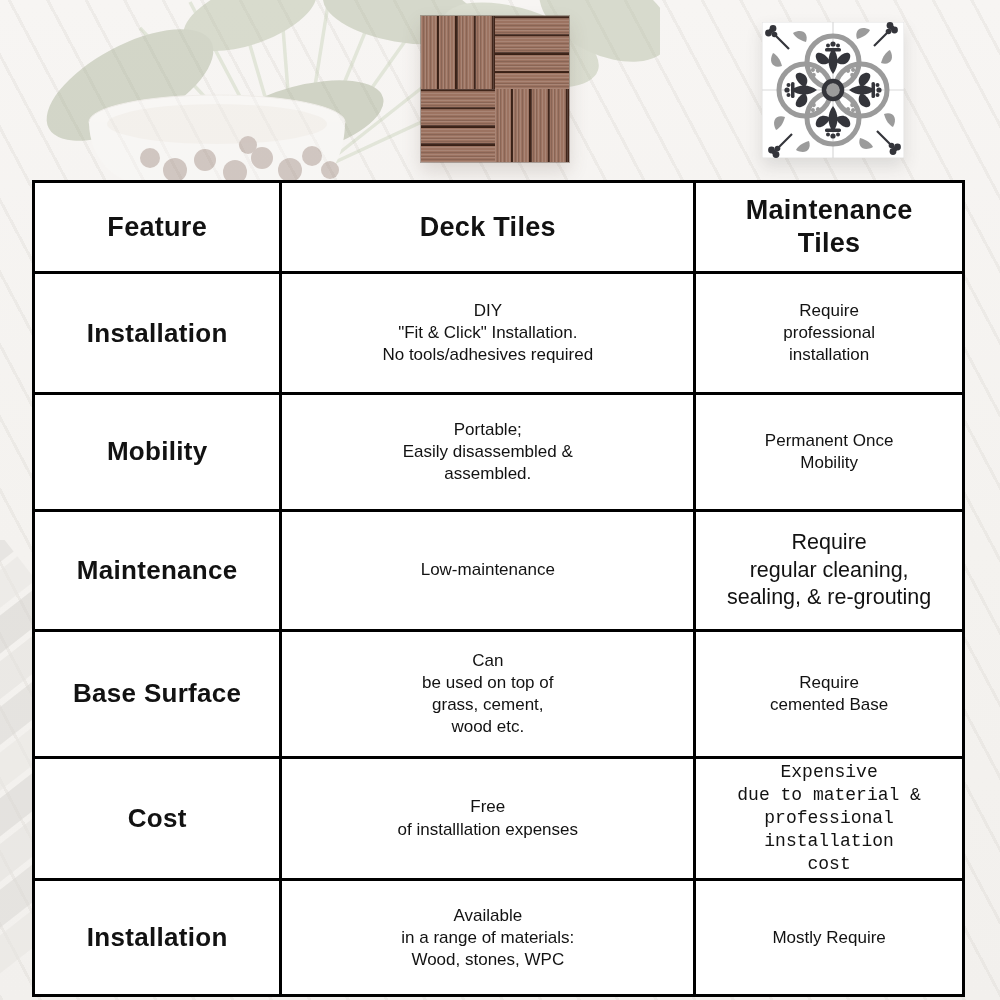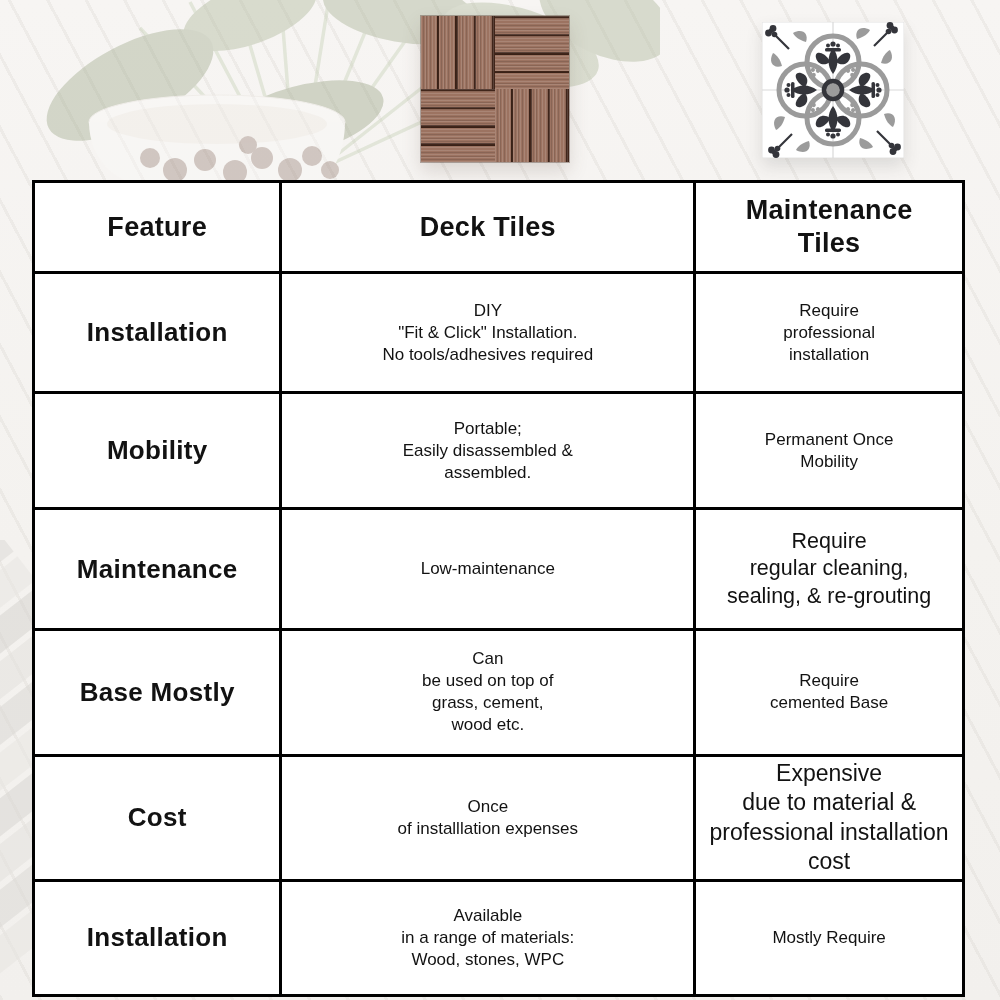--- a/index.html
+++ b/index.html
@@ -38,21 +38,21 @@
     border:3px solid #000000;text-align:center;vertical-align:middle;
     white-space:pre-line;padding:2px 6px;box-sizing:border-box;background:#ffffff;
   }
   col.c1{width:26.6%;} col.c2{width:44.5%;} col.c3{width:28.9%;}
   .r-head{height:91px;} .r0{height:120px;} .r1{height:116px;} .r2{height:120px;}
   .r3{height:126px;} .r4{height:120px;} .r5{height:115px;}
   th{font-size:27px;font-weight:700;letter-spacing:.3px;line-height:1.22;}
   td.feat{font-size:26px;font-weight:700;letter-spacing:.3px;}
   td.val{font-size:17px;font-weight:400;line-height:1.3;}
   td.val.md{font-size:21.5px;line-height:1.28;}
-  td.val.sm{font-size:23px;line-height:1.28;}
+  td.val.sm{font-size:18px;line-height:1.28;font-family:Liberation Mono, monospace;}
 </style>
 </head>
 <body>
 
 <div class="stage">
 
   <svg class="plant-photo" width="660" height="186" viewBox="0 0 660 186">
     <g stroke="#c3cfb4" stroke-width="3.5" opacity=".95">
       <line x1="285" y1="182" x2="140" y2="28"></line>
         <line x1="285" y1="182" x2="190" y2="2"></line>
@@ -191,31 +191,31 @@
 Mobility</td>
     </tr>
     <tr class="r2">
       <td class="feat">Maintenance</td>
       <td class="val">Low-maintenance</td>
       <td class="val md">Require
 regular cleaning,
 sealing, &amp; re-grouting</td>
     </tr>
     <tr class="r3">
-      <td class="feat">Base Mostly</td>
+      <td class="feat">Base Surface</td>
       <td class="val">Can
 be used on top of
 grass, cement,
 wood etc.</td>
       <td class="val">Require
 cemented Base</td>
     </tr>
     <tr class="r4">
       <td class="feat">Cost</td>
-      <td class="val">Once
+      <td class="val">Free
 of installlation expenses</td>
       <td class="val sm">Expensive
 due to material &amp;
 professional installation
 cost</td>
     </tr>
     <tr class="r5">
       <td class="feat">Installation</td>
       <td class="val">Available
 in a range of materials:

